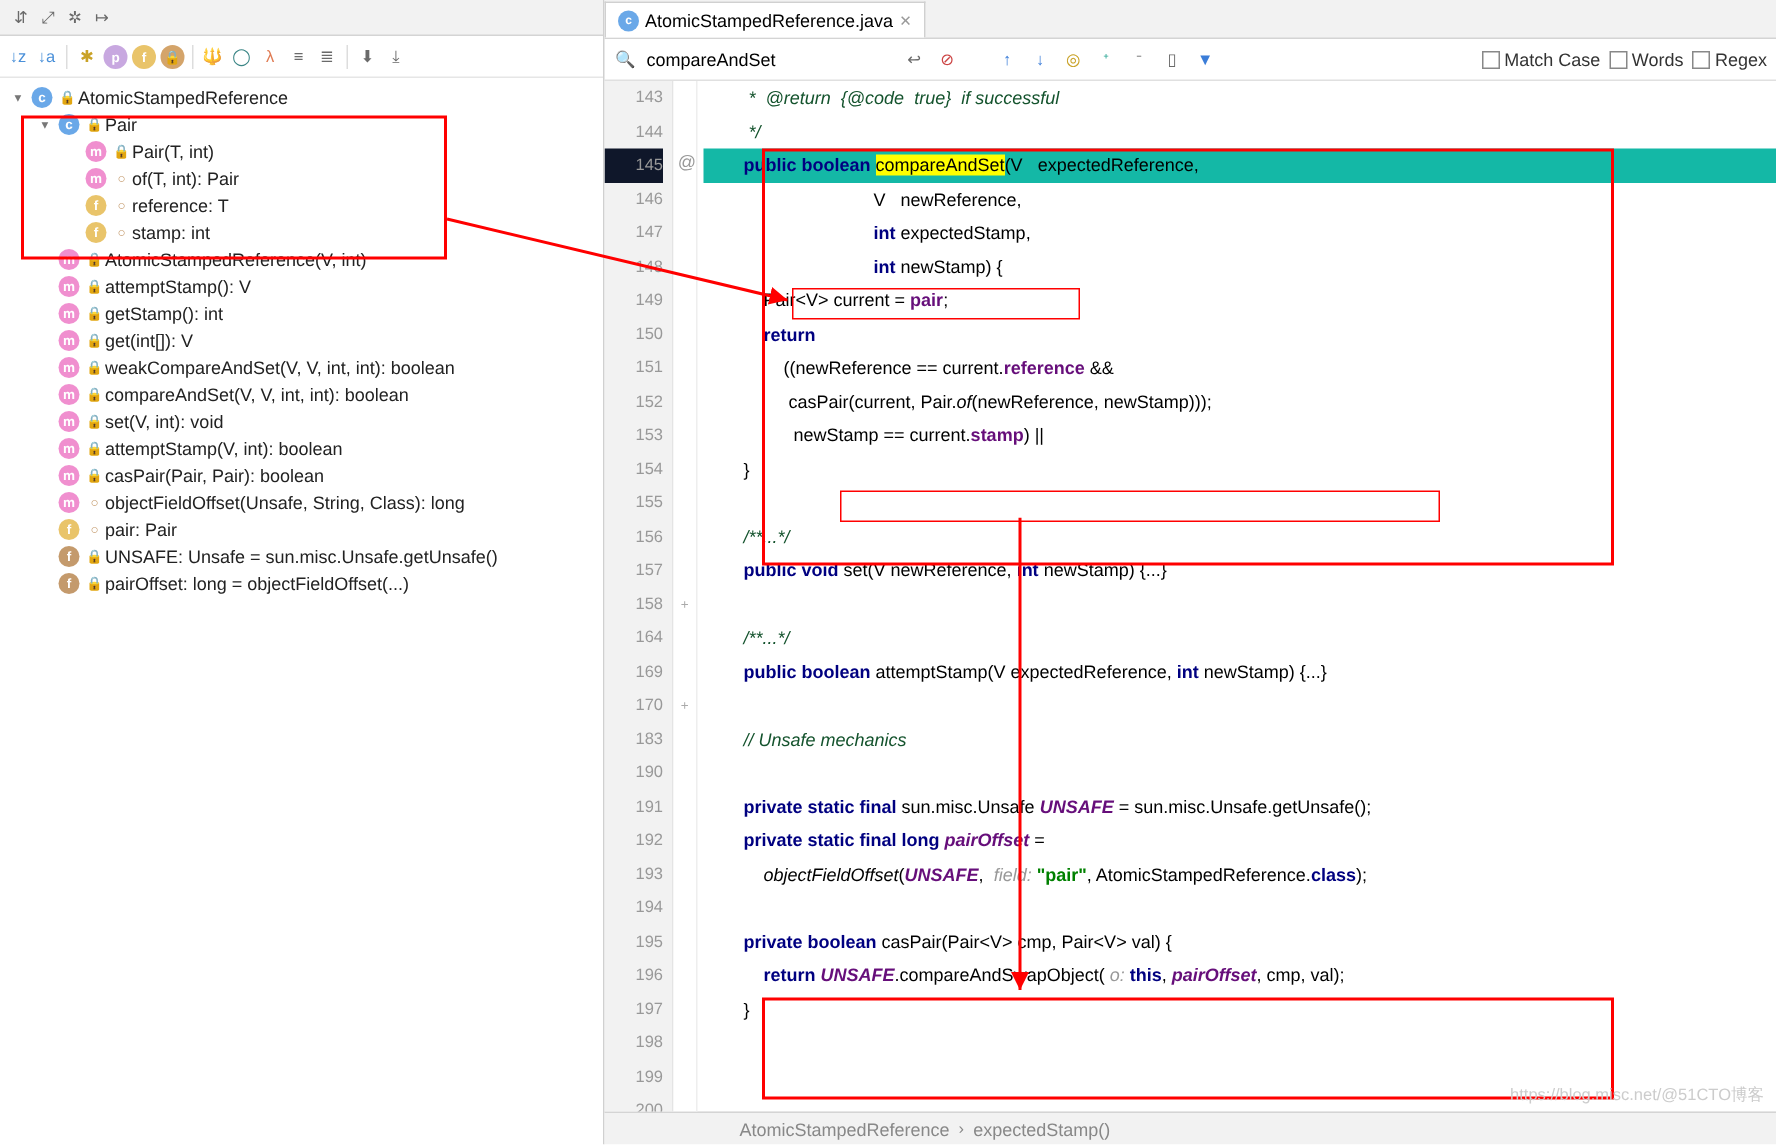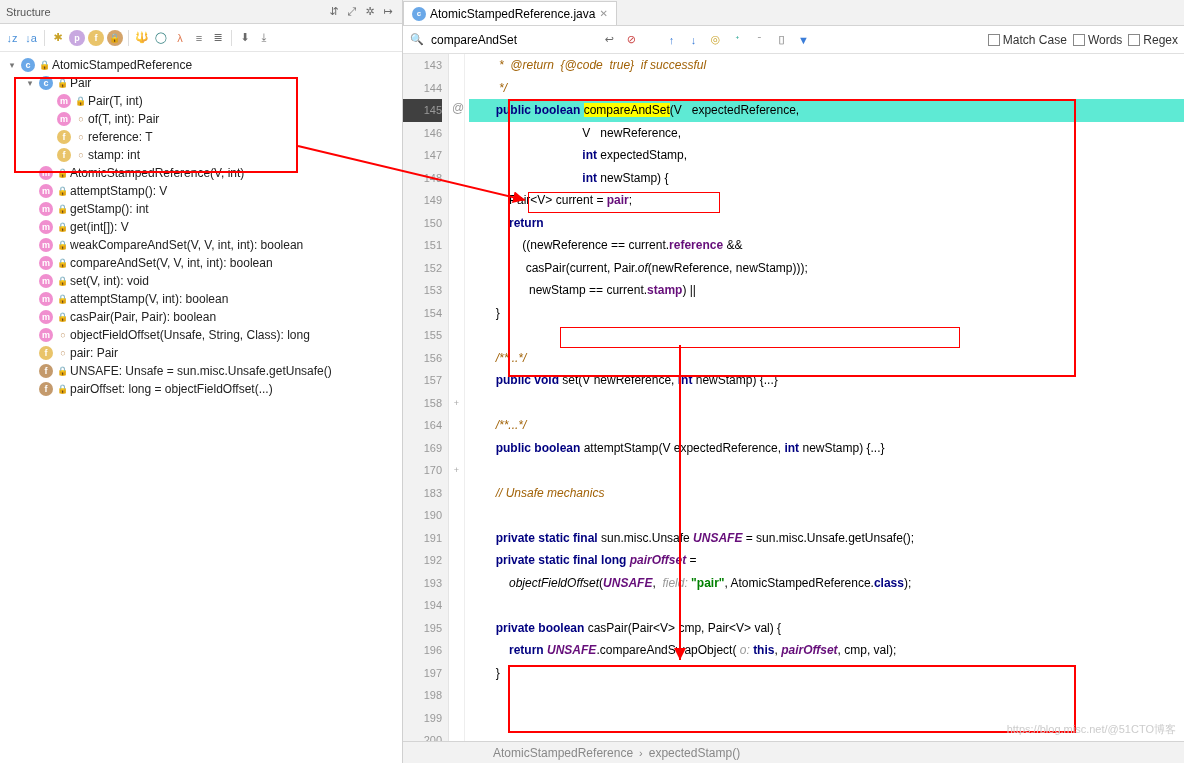--- a/index.html
+++ b/index.html
@@ -30,36 +30,35 @@
 .searchbar input { border:none; outline:none; flex:1; font-size:12px; background:transparent; }
 .chk { display:flex; align-items:center; gap:3px; font-size:12px; color:#333; }
 .chk .box{width:12px;height:12px;border:1px solid #888;}
 .editor { flex:1; display:flex; overflow:hidden; font-family:"Consolas","Courier New",monospace; font-size:13px; position:relative; }
 .gutter { width:46px; background:#f2f2f2; color:#999; text-align:right; padding-right:6px; border-right:1px solid #e4e4e4; }
 .gutter div{height:22.5px;line-height:22.5px;font-size:11px;}
 .fold { width:16px; background:#fff; border-right:1px solid #eee; }
 .fold div{height:22.5px;display:flex;align-items:center;justify-content:center;color:#aaa;font-size:9px;cursor:pointer;}
 .code { flex:1; padding-left:4px; overflow:hidden; }
 .code div{height:22.5px;line-height:22.5px;white-space:pre;}
-.kw{color:#000080;font-weight:bold;} .str{color:#008000;font-weight:bold;} .cm{color:#a16207;font-style:italic;}
+.kw{color:#000080;font-weight:bold;} .str{color:#008000;font-weight:bold;} .cm{color:#14532d;font-style:italic;}
 .hl{background:#ffff00;} .accent{color:#660e7a;font-weight:bold;} .accent-i{color:#660e7a;font-style:italic;font-weight:bold;}
 .hint{color:#999;font-style:italic;}
 .bc { height:22px; background:#f2f2f2; border-top:1px solid #d4d4d4; color:#888; font-size:11px; display:flex; align-items:center; padding-left:90px; gap:6px; }
 .gut-mark{position:absolute;left:48px;width:14px;text-align:center;color:#999;}
-.line145{background:#5eead4;}
+.line145{background:#14b8a6;}
 .wm{position:absolute;right:8px;bottom:26px;color:#ccc;font-size:11px;z-index:10;}
 </style>
 </head>
 <body>
 
 <div class="root">
 
   <div class="panel-l">
     <div class="toolbar">
-      <span class="ttl">Structure</span>
       <span class="ico">⇵</span>
       <span class="ico">⤢</span>
       <span class="ico">✲</span>
       <span class="ico">↦</span>
     </div>
     <div class="iconbar">
       <span class="ico" style="color:#4a90d9">↓z</span>
       <span class="ico" style="color:#4a90d9">↓a</span>
       <span class="sep"></span>
       <span class="ico" style="color:#c9a227">✱</span>
@@ -264,21 +263,21 @@
         </label>
       <label class="chk">
           <span class="box"></span>
           <span>Regex</span>
         </label>
     </div>
     <div class="editor">
       <div class="gutter" id="gutter">
           <div>143</div>
           <div>144</div>
-          <div style="background: #404040;">145</div>
+          <div style="background: #0f172a;">145</div>
           <div>146</div>
           <div>147</div>
           <div>148</div>
           <div>149</div>
           <div>150</div>
           <div>151</div>
           <div>152</div>
           <div>153</div>
           <div>154</div>
           <div>155</div>

